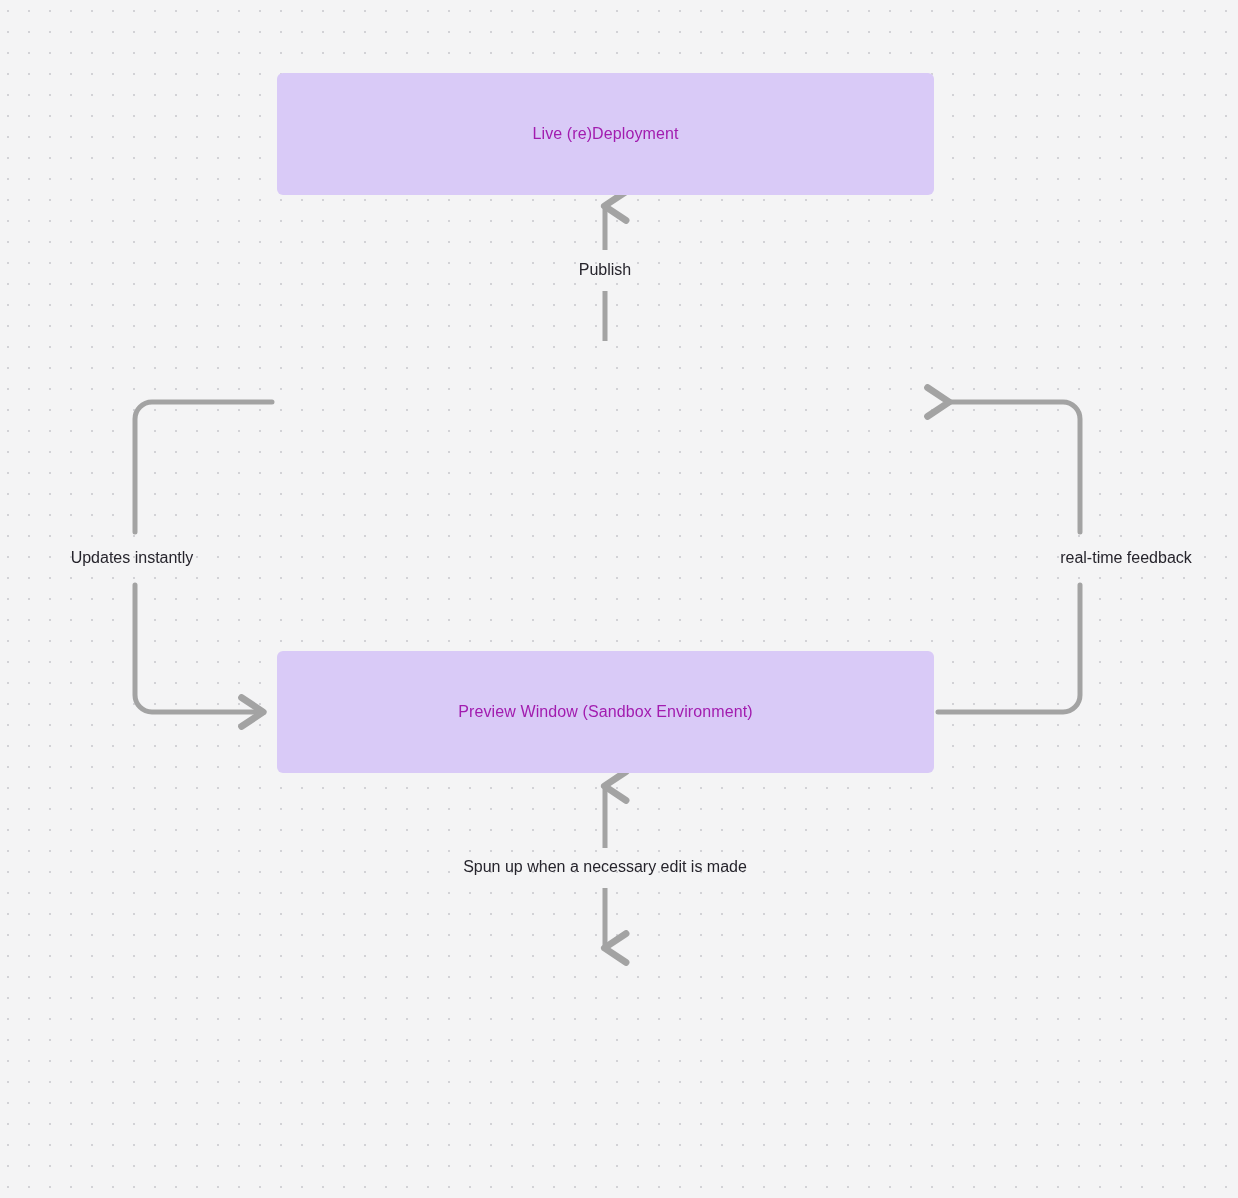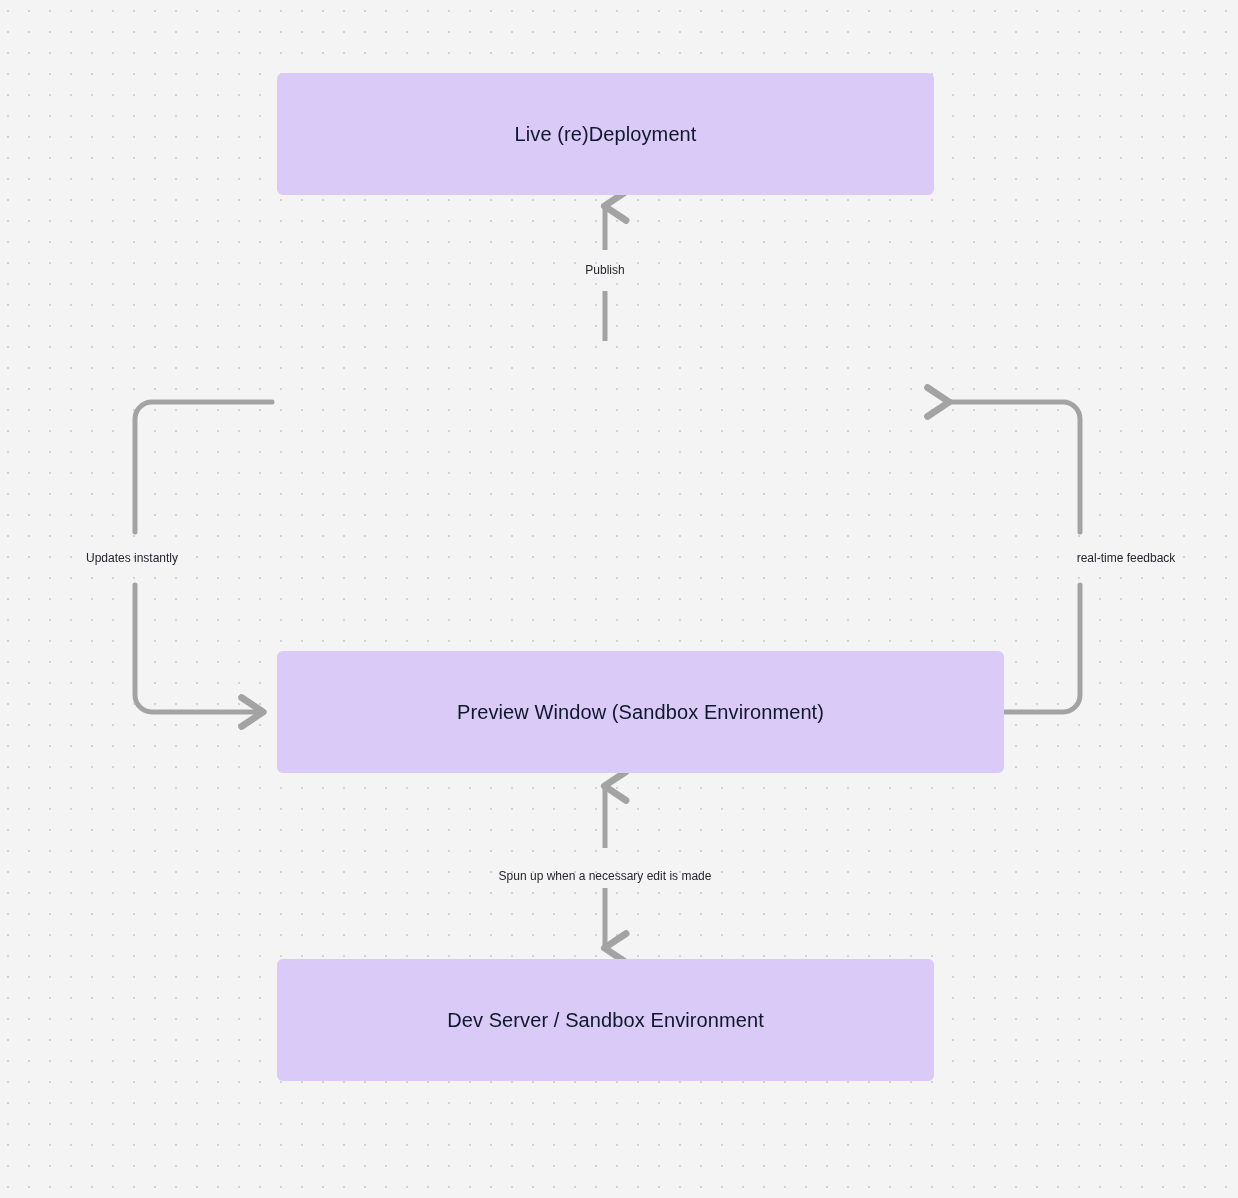--- a/index.html
+++ b/index.html
@@ -29,58 +29,58 @@
     position: absolute;
     box-sizing: border-box;
     background-color: #d9caf7;
     border-radius: 6px;
     display: flex;
     align-items: center;
     justify-content: center;
   }
 
   .node-label {
-    font-size: 20px;
+    font-size: 16px;
     line-height: 1.2;
-    color: #0f172a;
+    color: #a21caf;
     letter-spacing: 0.1px;
     text-align: center;
     white-space: nowrap;
     user-select: none;
   }
 
   #node-live-deployment { left: 277px; top: 73px;  width: 657px; height: 122px; }
   #node-user-edits      { left: 277px; top: 341px; width: 657px; height: 122px; }
-  #node-preview-window  { left: 277px; top: 651px; width: 727px; height: 122px; justify-content: center; }
+  #node-preview-window  { left: 277px; top: 651px; width: 657px; height: 122px; justify-content: center; }
   #node-dev-server      { left: 277px; top: 959px; width: 657px; height: 122px; }
 
   #edges {
     position: absolute;
     left: 0;
     top: 0;
     width: 1238px;
     height: 1198px;
     pointer-events: none;
   }
 
   .edge-label {
     position: absolute;
-    font-size: 12px;
+    font-size: 16px;
     line-height: 1;
     color: #26242c;
     white-space: nowrap;
     user-select: none;
     transform: translate(-50%, -50%);
     padding: 2px 5px;
   }
 
   #label-publish        { left: 605px;  top: 270px; }
   #label-updates        { left: 132px;  top: 558px; }
   #label-realtime       { left: 1079px; top: 558px; margin-left: 47px; }
-  #label-spun-up        { left: 605px;  top: 867px; margin-top: 9px; }
+  #label-spun-up        { left: 605px;  top: 867px; }
 </style>
 </head>
 <body>
 
 <div id="canvas">
 
   <svg id="edges" viewBox="0 0 1238 1198" width="1238" height="1198" xmlns="http://www.w3.org/2000/svg">
     <defs>
       <marker id="arrow-up" viewBox="0 0 12 12" refX="6" refY="3.2" markerWidth="7.2" markerHeight="7.2" orient="auto-start-reverse">
         <path d="M1.2 10.2 L6 3 L10.8 10.2" fill="none" stroke="#a3a3a3" stroke-width="2.3" stroke-linecap="round" stroke-linejoin="round"></path>
@@ -114,23 +114,20 @@
 
   <div class="node" id="node-live-deployment">
     <span class="node-label">Live (re)Deployment</span>
   </div>
 
 
   <div class="node" id="node-preview-window">
     <span class="node-label">Preview Window (Sandbox Environment)</span>
   </div>
 
-  <div class="node" id="node-dev-server">
-    <span class="node-label">Dev Server / Sandbox Environment</span>
-  </div>
 
   <div class="edge-label" id="label-publish">Publish</div>
 
   <div class="edge-label" id="label-updates">Updates instantly</div>
 
   <div class="edge-label" id="label-realtime">real-time feedback</div>
 
   <div class="edge-label" id="label-spun-up">Spun up when a necessary edit is made</div>
 
 </div>

